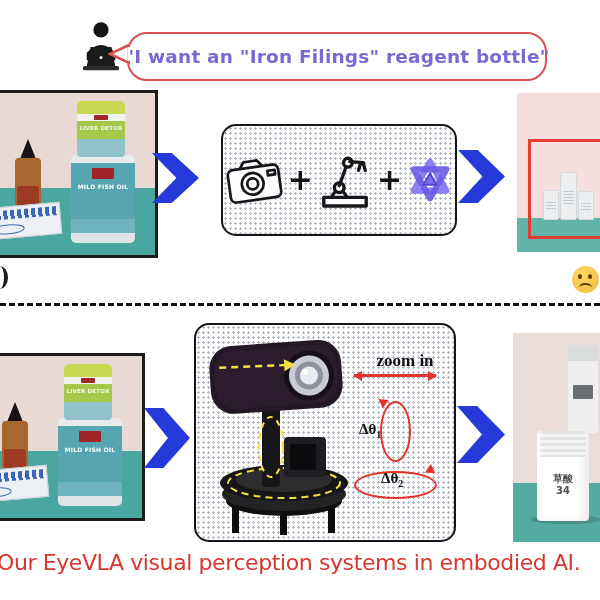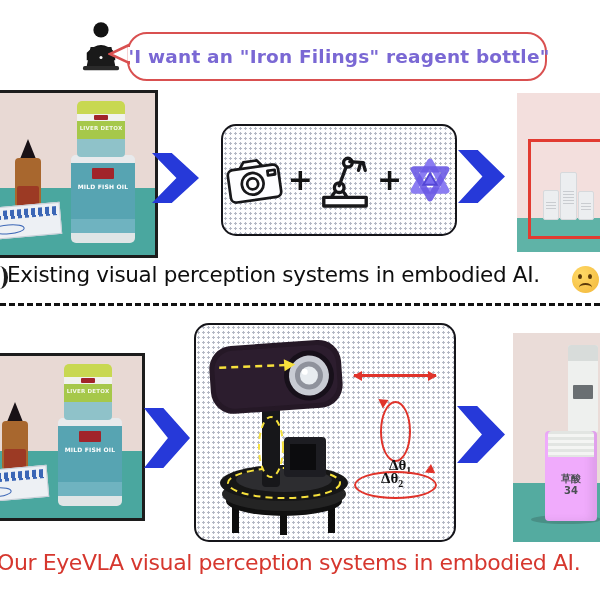--- a/index.html
+++ b/index.html
@@ -64,21 +64,21 @@
   .sbottle{position:absolute;background:#eceef0;border:1px solid #d6d9dc;border-radius:2px;}
   .sbottle .lab{position:absolute;left:2px;right:2px;top:40%;height:30%;
       background:repeating-linear-gradient(#c9ccd0 0 1px,transparent 1px 3px);}
 
   
   #photo4{left:513px;top:333px;width:114px;height:209px;background:#eadcd8;overflow:hidden;}
   #photo4 .table{position:absolute;left:0;right:0;top:150px;bottom:0;background:#54aba0;}
   .tall-bottle{position:absolute;left:55px;top:12px;width:30px;height:88px;background:#eef0ee;border-radius:3px;}
   .tall-bottle .cap{height:16px;background:#d8dcda;border-radius:3px 3px 0 0;}
   .tall-bottle .dk{margin:24px auto 0;width:20px;height:14px;background:#6a6f72;border-radius:1px;}
-  .front-bottle{position:absolute;left:32px;top:98px;width:52px;height:90px;background:#f0abfc;border-radius:4px;box-shadow:inset -6px 0 8px rgba(0,0,0,.08);}
+  .front-bottle{position:absolute;left:24px;top:98px;width:52px;height:90px;background:#ffffff;border-radius:4px;box-shadow:inset -6px 0 8px rgba(0,0,0,.08);}
   .front-bottle .cap{margin:0 3px;height:26px;border-radius:4px 4px 0 0;
       background:repeating-linear-gradient(#e2e5e2 0 3px,#f4f5f3 3px 6px);}
   .front-bottle .blabel{margin-top:16px;text-align:center;color:#4a4f52;font-weight:bold;font-size:10px;line-height:1.15;}
   .shadow{position:absolute;left:18px;top:182px;width:70px;height:9px;background:rgba(40,60,55,.25);border-radius:50%;}
 
   
   #caption-existing{left:7px;top:262px;font-size:21.5px;color:#0e0e0e;white-space:nowrap;letter-spacing:-0.3px;}
   #caption-ours{left:-3px;top:550px;font-size:22px;color:#d6372e;white-space:nowrap;letter-spacing:-0.4px;}
   #cropped-glyph{left:-9px;top:266px;width:13px;height:23px;border-right:4px solid #1d1d1d;border-radius:50%;}
   #dashline{left:0;top:303px;width:600px;height:0;border-top:3px dashed #111;}
@@ -96,21 +96,21 @@
   #zoom-arrow{left:158px;top:49px;width:82px;height:3px;background:#e0332a;}
   #zoom-arrow .ah{position:absolute;top:-3.5px;width:0;height:0;border-top:5px solid transparent;border-bottom:5px solid transparent;}
   #zoom-arrow .l{left:-1px;border-right:9px solid #e0332a;}
   #zoom-arrow .r{right:-1px;border-left:9px solid #e0332a;}
   .red-ellipse{border:2.2px solid #e0332a;border-radius:50%;}
   #ellipse1{left:184px;top:76px;width:27px;height:57px;}
   #ellipse2{left:158px;top:146px;width:79px;height:24px;}
   .tri{width:0;height:0;border-left:5px solid transparent;border-right:5px solid transparent;border-bottom:9px solid #e0332a;}
   #ell1-arrow{left:181px;top:72px;transform:rotate(-55deg);}
   #ell2-arrow{left:228px;top:141px;transform:rotate(-115deg);}
-  #theta1{left:193px;top:96px;font-size:15px;margin-top:36px;}
+  #theta1{left:163px;top:96px;font-size:15px;}
   #theta2{left:185px;top:145px;font-size:15px;}
   sub{font-size:10px;}
 </style>
 </head>
 <body>
 
 <div id="canvas">
 
   <svg class="abs" style="left:82px;top:20px;" width="38" height="54" viewBox="0 0 40 56">
     <circle cx="20" cy="10" r="8" fill="#131313"></circle>
@@ -197,21 +197,20 @@
     <div class="sbottle" style="left:43px;top:79px;width:15px;height:46px;">
         <div class="lab"></div>
       </div>
     <div class="sbottle" style="left:61px;top:98px;width:14px;height:27px;">
         <div class="lab"></div>
       </div>
     <div id="redbox"></div>
   </div>
 
   <div class="abs" id="cropped-glyph"></div>
-  <div class="abs" id="caption-existing">Existing visual perception systems in embodied AI.</div>
   <div class="abs" id="emoji">
     <div class="eye e1"></div>
       <div class="eye e2"></div>
       <div class="mouth"></div>
   </div>
 
   <div class="abs" id="dashline"></div>
 
   <div class="abs scene-photo" id="photo3">
     <div class="table"></div>
@@ -266,20 +265,21 @@
         <rect x="11" y="11" width="122" height="58" rx="19" fill="#2c1d2e"></rect>
         <circle cx="105" cy="41" r="25" fill="#17101a"></circle>
         <circle cx="105" cy="41" r="20" fill="#c9ccd4"></circle>
         <circle cx="105" cy="41" r="14" fill="#8f929c"></circle>
         <circle cx="105" cy="41" r="9" fill="#e8ecf0"></circle>
         <circle cx="101" cy="37" r="3" fill="#ffffff"></circle>
         <line x1="16" y1="27" x2="84" y2="29" stroke="#f7e13c" stroke-width="2.5" stroke-dasharray="7 5"></line>
         <polygon points="92,29 81,23 81,35" fill="#f7e13c"></polygon>
       </g>
     </svg>
+    <div class="abs serifbold" id="zoom-label">zoom in</div>
     <div class="abs" id="zoom-arrow">
         <div class="ah l"></div>
         <div class="ah r"></div>
       </div>
     <div class="abs red-ellipse" id="ellipse1"></div>
     <div class="abs tri" id="ell1-arrow"></div>
     <div class="abs serifbold" id="theta1"><span>Δθ</span><sub>1</sub></div>
     <div class="abs red-ellipse" id="ellipse2"></div>
     <div class="abs tri" id="ell2-arrow"></div>
     <div class="abs serifbold" id="theta2"><span>Δθ</span><sub>2</sub></div>

